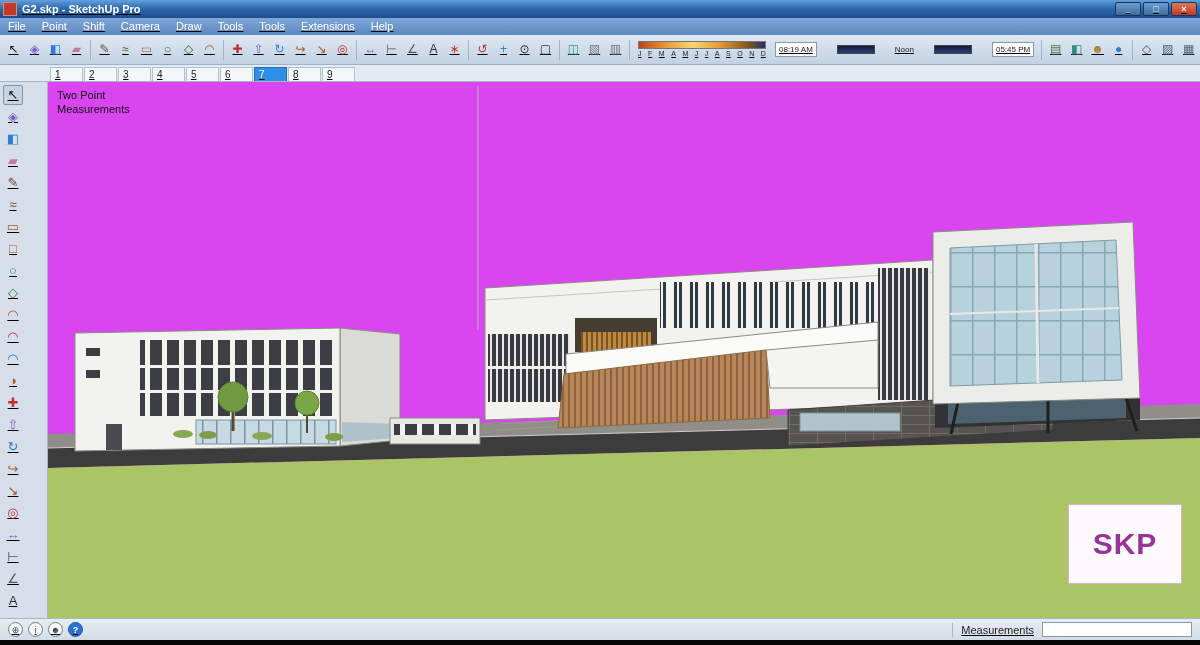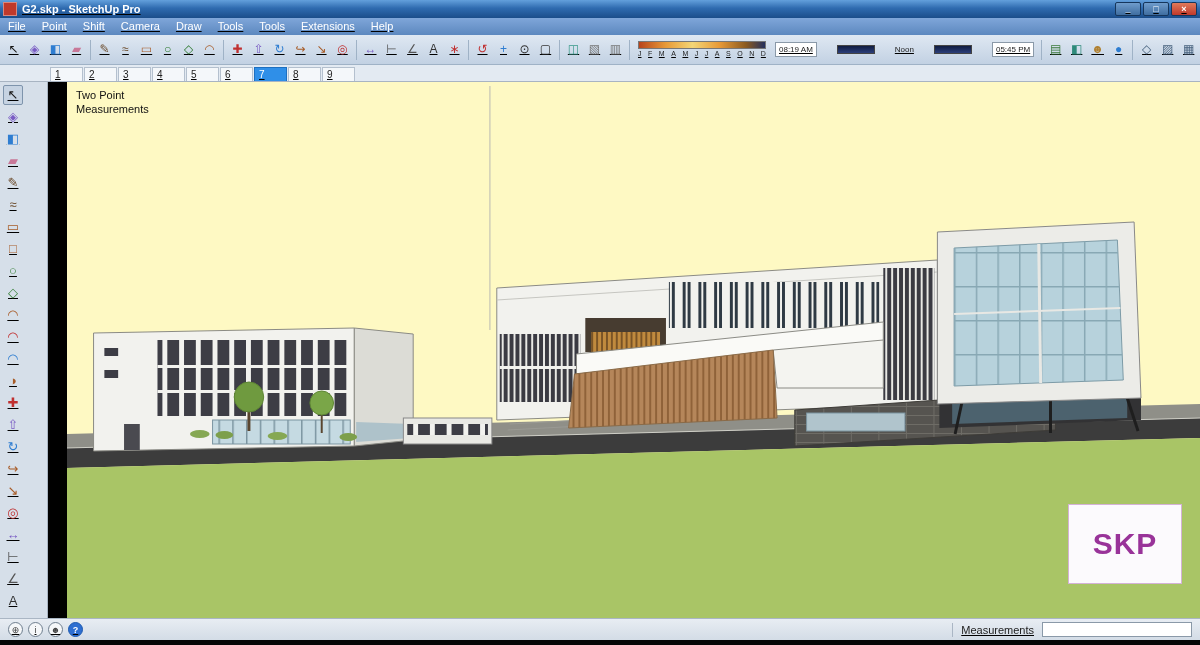--- a/index.html
+++ b/index.html
@@ -32,21 +32,21 @@
   
   .scenetabs{height:17px;flex:0 0 17px;background:#e3eaf2;border-bottom:1px solid #a8b4c2;display:flex;align-items:flex-end;padding-left:50px;box-sizing:border-box;}
   .scene-tab{width:33px;height:14px;line-height:14px;font-size:10px;padding-left:4px;background:#f4f7fa;border:1px solid #b4c0ce;border-bottom:none;margin-right:1px;color:#222;box-sizing:border-box;}
   .scene-tab.active{background:#2f8fe8;color:#fff;border-color:#1d6fc0;}
 
   
   .main{display:flex;height:536px;flex:0 0 536px;}
   .palette{width:48px;flex:0 0 48px;background:#d6dfe9;border-right:1px solid #a8b4c2;display:flex;flex-wrap:wrap;align-content:flex-start;padding:2px 2px 0 2px;box-sizing:border-box;}
   .pal-icon{width:20px;height:20px;line-height:20px;text-align:center;font-size:13px;margin:1px;border-radius:2px;box-sizing:border-box;}
   .pal-icon.active{background:#c6d3e2;border:1px solid #7e94ac;line-height:18px;}
-  .viewport{position:relative;flex:1;background:#fef9c3;overflow:hidden;margin-left:19px;}
+  .viewport{position:relative;flex:1;background:#d946ef;overflow:hidden;}
   .cam-label{position:absolute;left:9px;top:6px;font-size:11px;color:#111;line-height:1.3;}
   .watermark{position:absolute;right:18px;bottom:34px;width:112px;height:78px;background:#fcfafd;border:1px solid #d4b2d6;display:flex;align-items:center;justify-content:center;}
   .watermark span{font-size:30px;font-weight:bold;color:#993399;letter-spacing:1px;}
 
   
   .statusbar{height:22px;flex:0 0 22px;display:flex;align-items:center;background:linear-gradient(#e8edf3,#d3dce6);border-top:1px solid #aab6c4;padding:0 8px;font-size:11px;color:#222;box-sizing:border-box;}
   #statusicons{display:flex;align-items:center;}
   .st-icon{width:15px;height:15px;border-radius:50%;border:1px solid #6e7e8e;font-size:9px;line-height:14px;text-align:center;color:#444;margin-right:5px;background:#f5f7f9;box-sizing:border-box;}
   .st-icon.help{background:#2e6fd1;color:#fff;border-color:#1d5ab0;font-weight:bold;}
   .hint{margin-left:4px;white-space:nowrap;}

